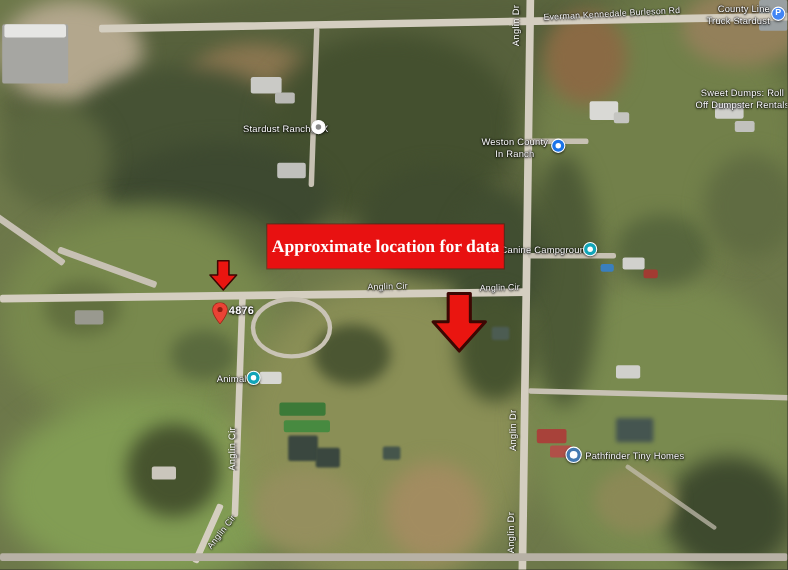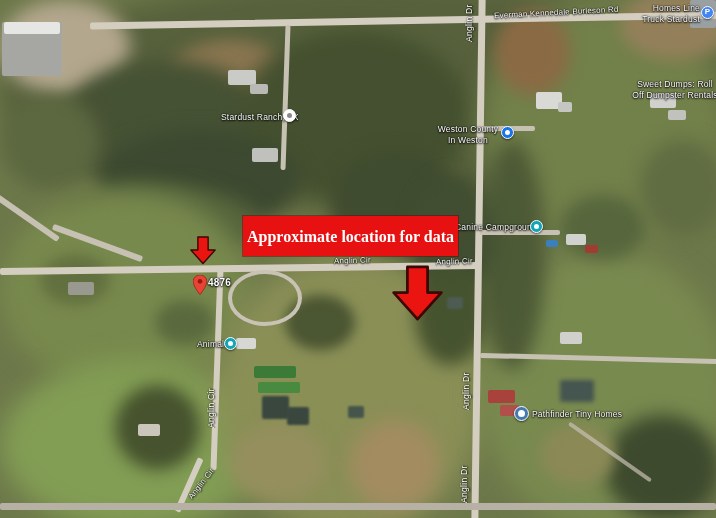--- a/index.html
+++ b/index.html
@@ -16,21 +16,21 @@
   .road-lbl{font-size:8px;opacity:.96;}
   .vlbl{position:absolute;writing-mode:vertical-rl;transform:rotate(180deg);color:#fff;font-size:8.5px;
         z-index:5;text-shadow:0 1px 2px rgba(0,0,0,.95),0 0 2px rgba(0,0,0,.9);letter-spacing:.3px;width:14px;overflow:hidden;}
   .poi{position:absolute;border-radius:50%;z-index:6;border:1.5px solid #fff;
        box-shadow:0 1px 2px rgba(0,0,0,.55);box-sizing:border-box;}
   .poi .dot{position:absolute;inset:3px;background:#fff;border-radius:50%;}
   .poi.letter{color:#fff;font-size:8px;font-weight:bold;text-align:center;line-height:10px;}
   .banner{position:absolute;left:243px;top:204px;width:215px;height:40px;z-index:8;
           display:flex;flex-direction:column;justify-content:center;text-align:center;
           color:#fff;font-family:"Liberation Serif",serif;font-weight:bold;font-size:16px;line-height:19px;
-          box-shadow:0 0 0 1px rgba(110,0,0,.45);margin-top:12px;}
+          box-shadow:0 0 0 1px rgba(110,0,0,.45);}
   .arrow{position:absolute;z-index:7;}
   .pin{position:absolute;z-index:6;}
 </style>
 </head>
 <body>
 
 <div class="stage">
 
   <div class="terrain">
       <div style="position: absolute; left: 0px; top: -20px; width: 740px; height: 230px; background: rgb(87, 97, 60); filter: blur(12px); border-radius: 50%;"></div>
@@ -108,40 +108,40 @@
   <div class="lbl road-lbl" style="left:494px;top:7px;transform:rotate(-3deg);">Everman Kennedale Burleson Rd</div>
   <div class="lbl road-lbl" style="left:334px;top:255px;transform:rotate(-1.5deg);">Anglin Cir</div>
   <div class="lbl road-lbl" style="left:436px;top:256px;transform:rotate(-1.5deg);">Anglin Cir</div>
   <div class="vlbl" style="left:464px;top:-58px;height:100px;">Anglin Dr</div>
   <div class="vlbl" style="left:461px;top:352px;height:58px;">Anglin Dr</div>
   <div class="vlbl" style="left:459px;top:447px;height:56px;">Anglin Dr</div>
   <div class="vlbl" style="left:206px;top:366px;height:62px;">Anglin Cir</div>
   <div class="lbl road-lbl" style="left:183px;top:478px;transform:rotate(-52deg);">Anglin Cir</div>
 
   <div class="lbl two" style="left:628px;top:3px;width:72px;text-align:right;">
-    <span>Homes Line</span><br>
+    <span>County Line</span><br>
     <span>Truck Stardust</span>
   </div>
   <div class="poi letter" style="left: 701px; top: 6px; width: 13px; height: 13px; background: rgb(66, 133, 244);">
     <span>P</span>
   </div>
 
   <div class="lbl two" style="left:600px;top:79px;width:150px;">
     <span>Sweet Dumps: Roll</span><br>
     <span>Off Dumpster Rentals</span>
   </div>
 
   <div class="lbl" style="left:221px;top:112px;">Stardust Ranch, TX</div>
   <div class="poi" style="left:283px;top:109px;width:13px;height:13px;background:#fff;">
     <span class="dot" style="background:#8a8a8a;"></span>
   </div>
 
   <div class="lbl two" style="left:430px;top:124px;width:76px;">
     <span>Weston County</span><br>
-    <span>In Weston</span>
+    <span>In Ranch</span>
   </div>
   <div class="poi" style="left: 501px; top: 126px; width: 13px; height: 13px; background: rgb(26, 115, 232);">
       <span class="dot"></span>
     </div>
 
   <div class="lbl" style="left:455px;top:222px;">Canine Campgrounds</div>
   <div class="poi" style="left: 530px; top: 220px; width: 13px; height: 13px; background: rgb(18, 165, 184);">
       <span class="dot"></span>
     </div>
 

